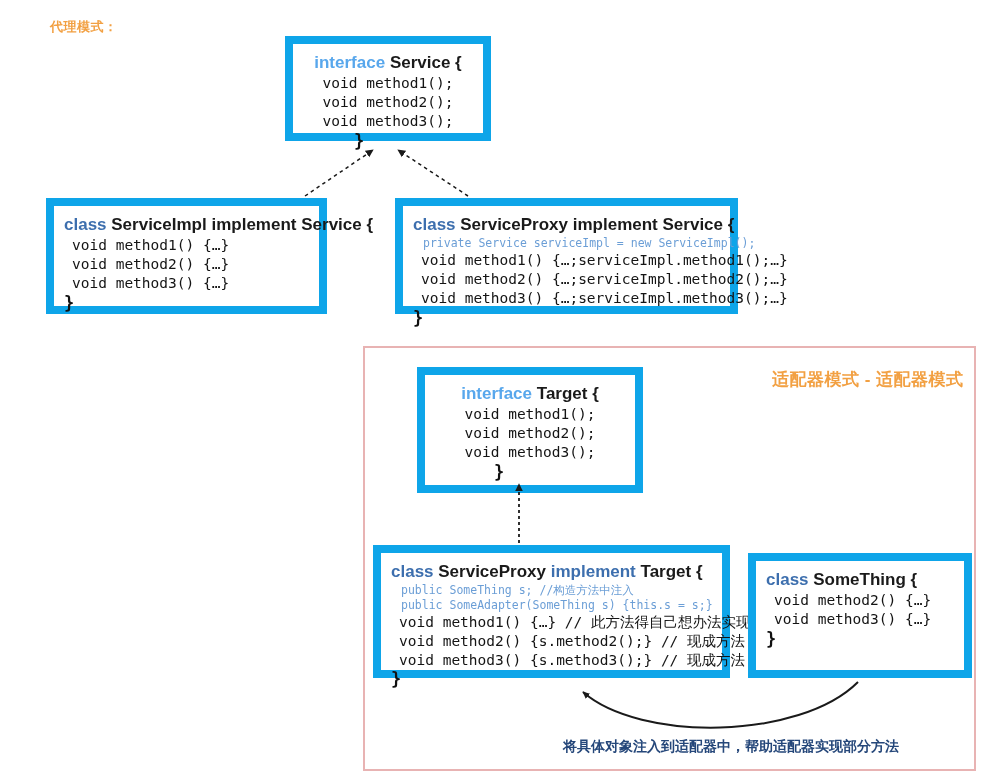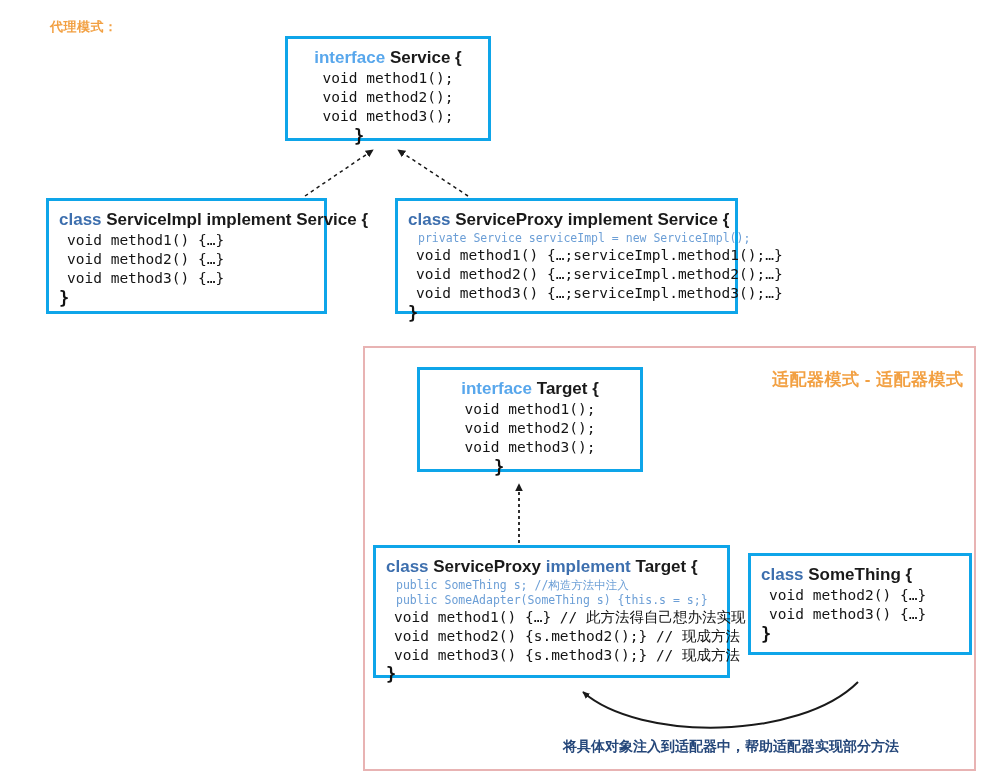--- a/index.html
+++ b/index.html
@@ -39,21 +39,21 @@
   #adapter-group {
     left: 363px;
     top: 346px;
     width: 613px;
     height: 425px;
   }
 
   
   .code-box {
     position: absolute;
-    border: 3px solid #0ea5e9;
+    border: 8px solid #0ea5e9;
     background: #ffffff;
     box-sizing: border-box;
     padding: 7px 10px 16px 10px;
   }
   .hdr {
     font-family: "Liberation Sans", "DejaVu Sans", sans-serif;
     font-weight: bold;
     font-size: 17px;
     white-space: pre;
     line-height: 1.38;
@@ -83,23 +83,23 @@
     color: #111111;
     line-height: 1.25;
   }
 
   .center { text-align: center; }
 
   
   #box-service      { left: 285px; top: 36px;  width: 206px; height: 105px; }
   #box-serviceimpl  { left: 46px;  top: 198px; width: 281px; height: 116px; }
   #box-serviceproxy { left: 395px; top: 198px; width: 343px; height: 116px; }
-  #box-target       { left: 417px; top: 367px; width: 226px; height: 105px; }
+  #box-target       { left: 417px; top: 367px; width: 226px; height: 126px; }
   #box-someadapter  { left: 373px; top: 545px; width: 357px; height: 133px; }
-  #box-something    { left: 748px; top: 553px; width: 224px; height: 102px; }
+  #box-something    { left: 748px; top: 553px; width: 224px; height: 125px; }
 
   
   #arrows {
     position: absolute;
     left: 0; top: 0;
     width: 1000px;
     height: 781px;
     pointer-events: none;
   }
 

